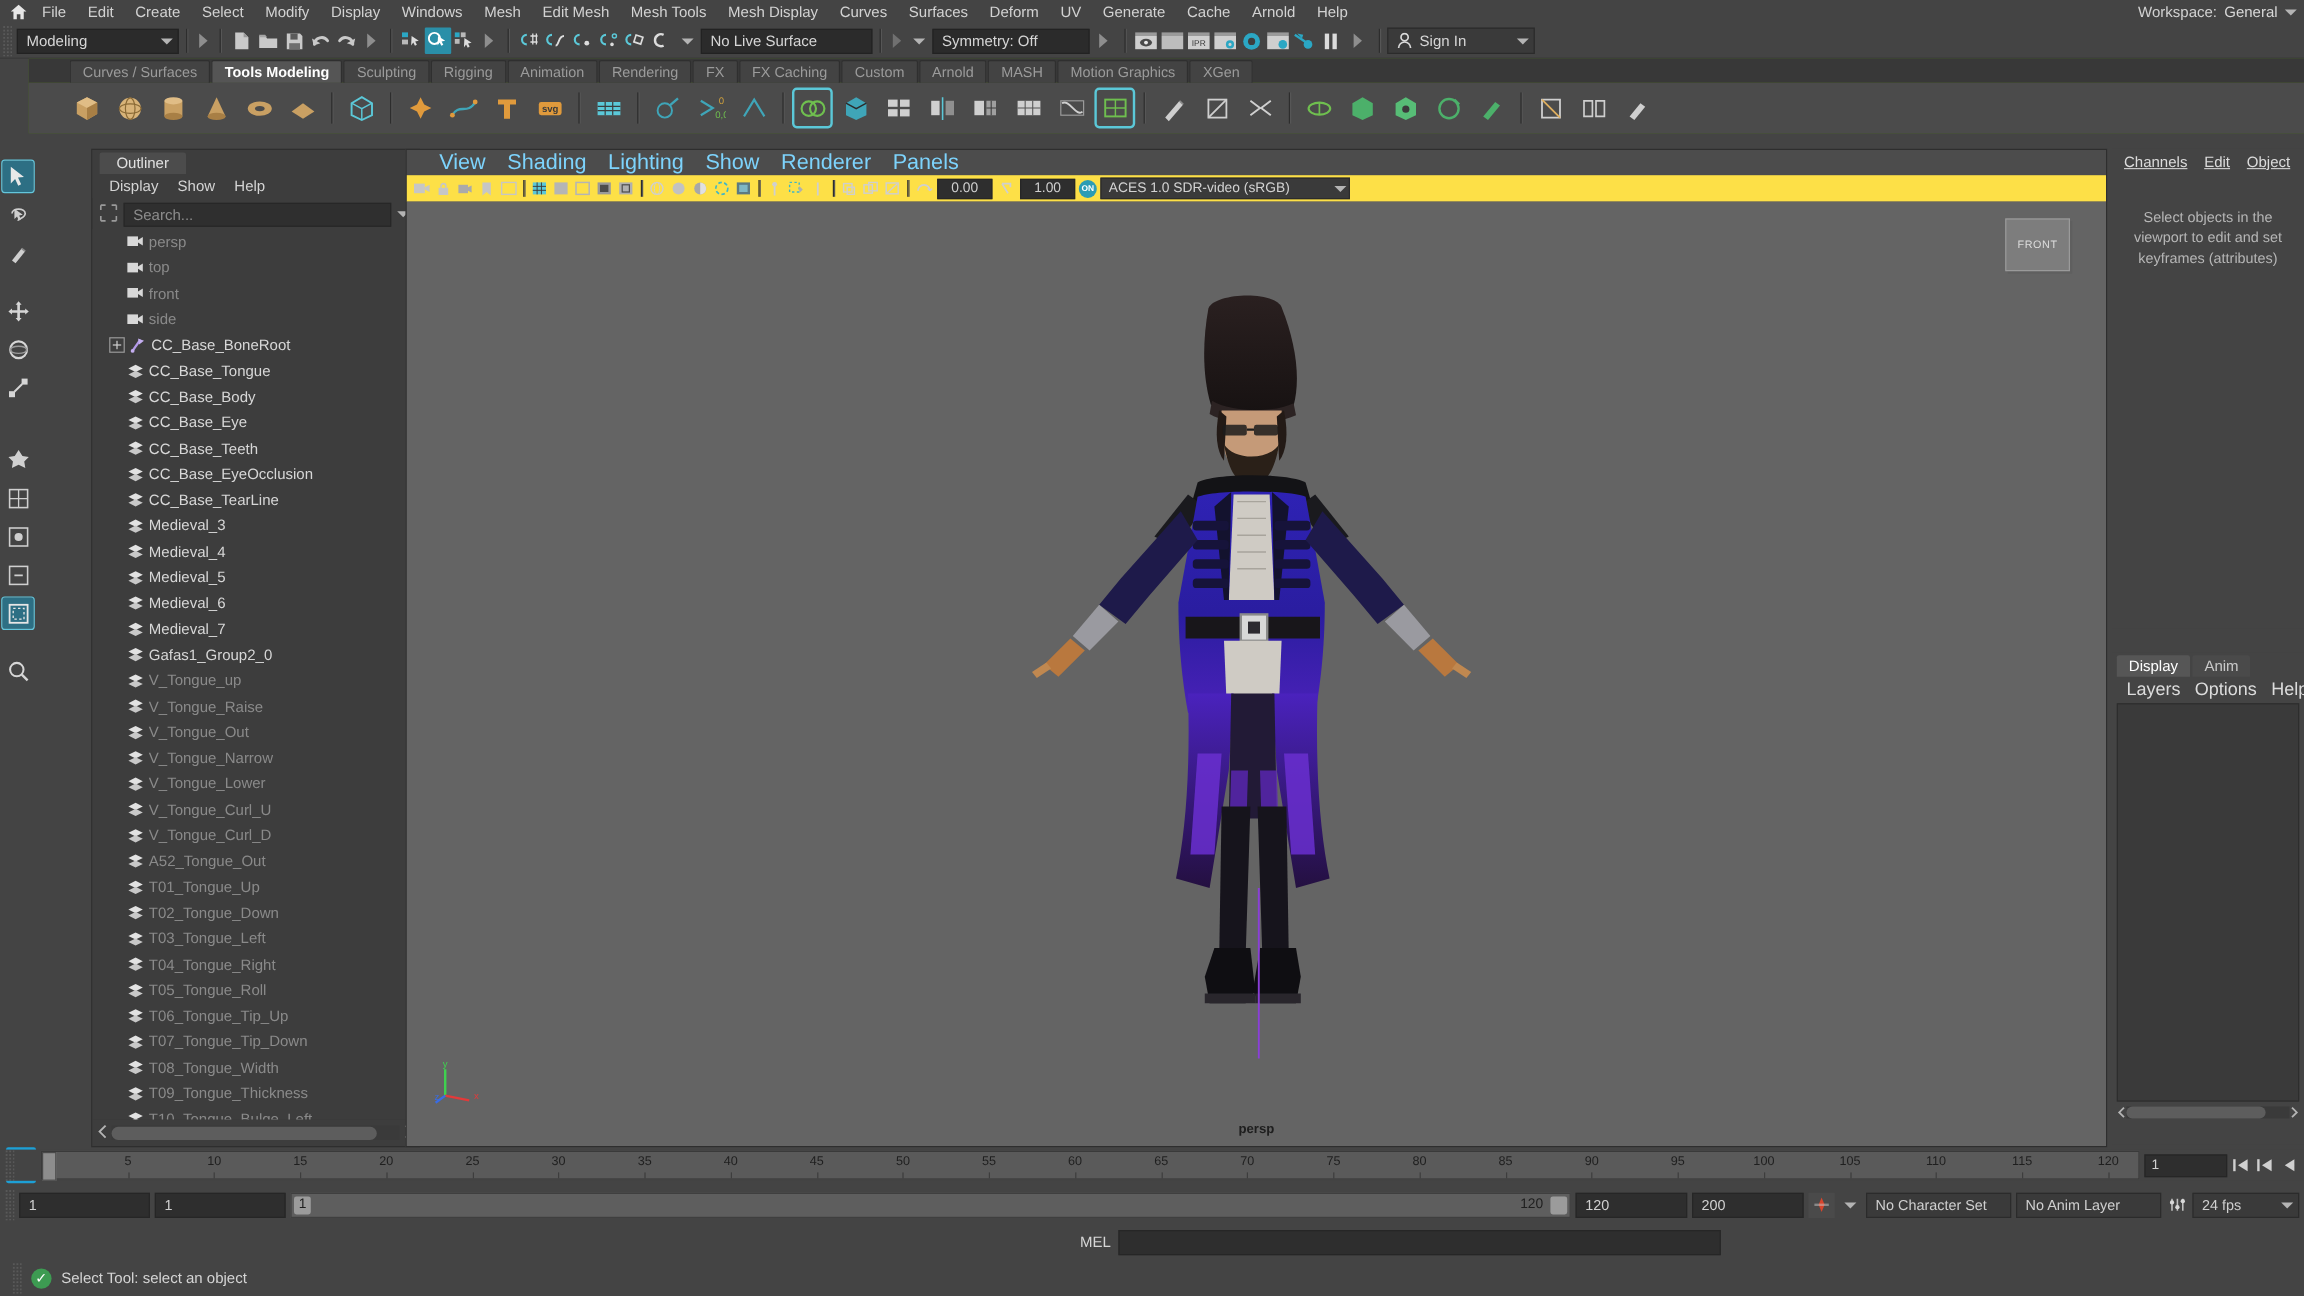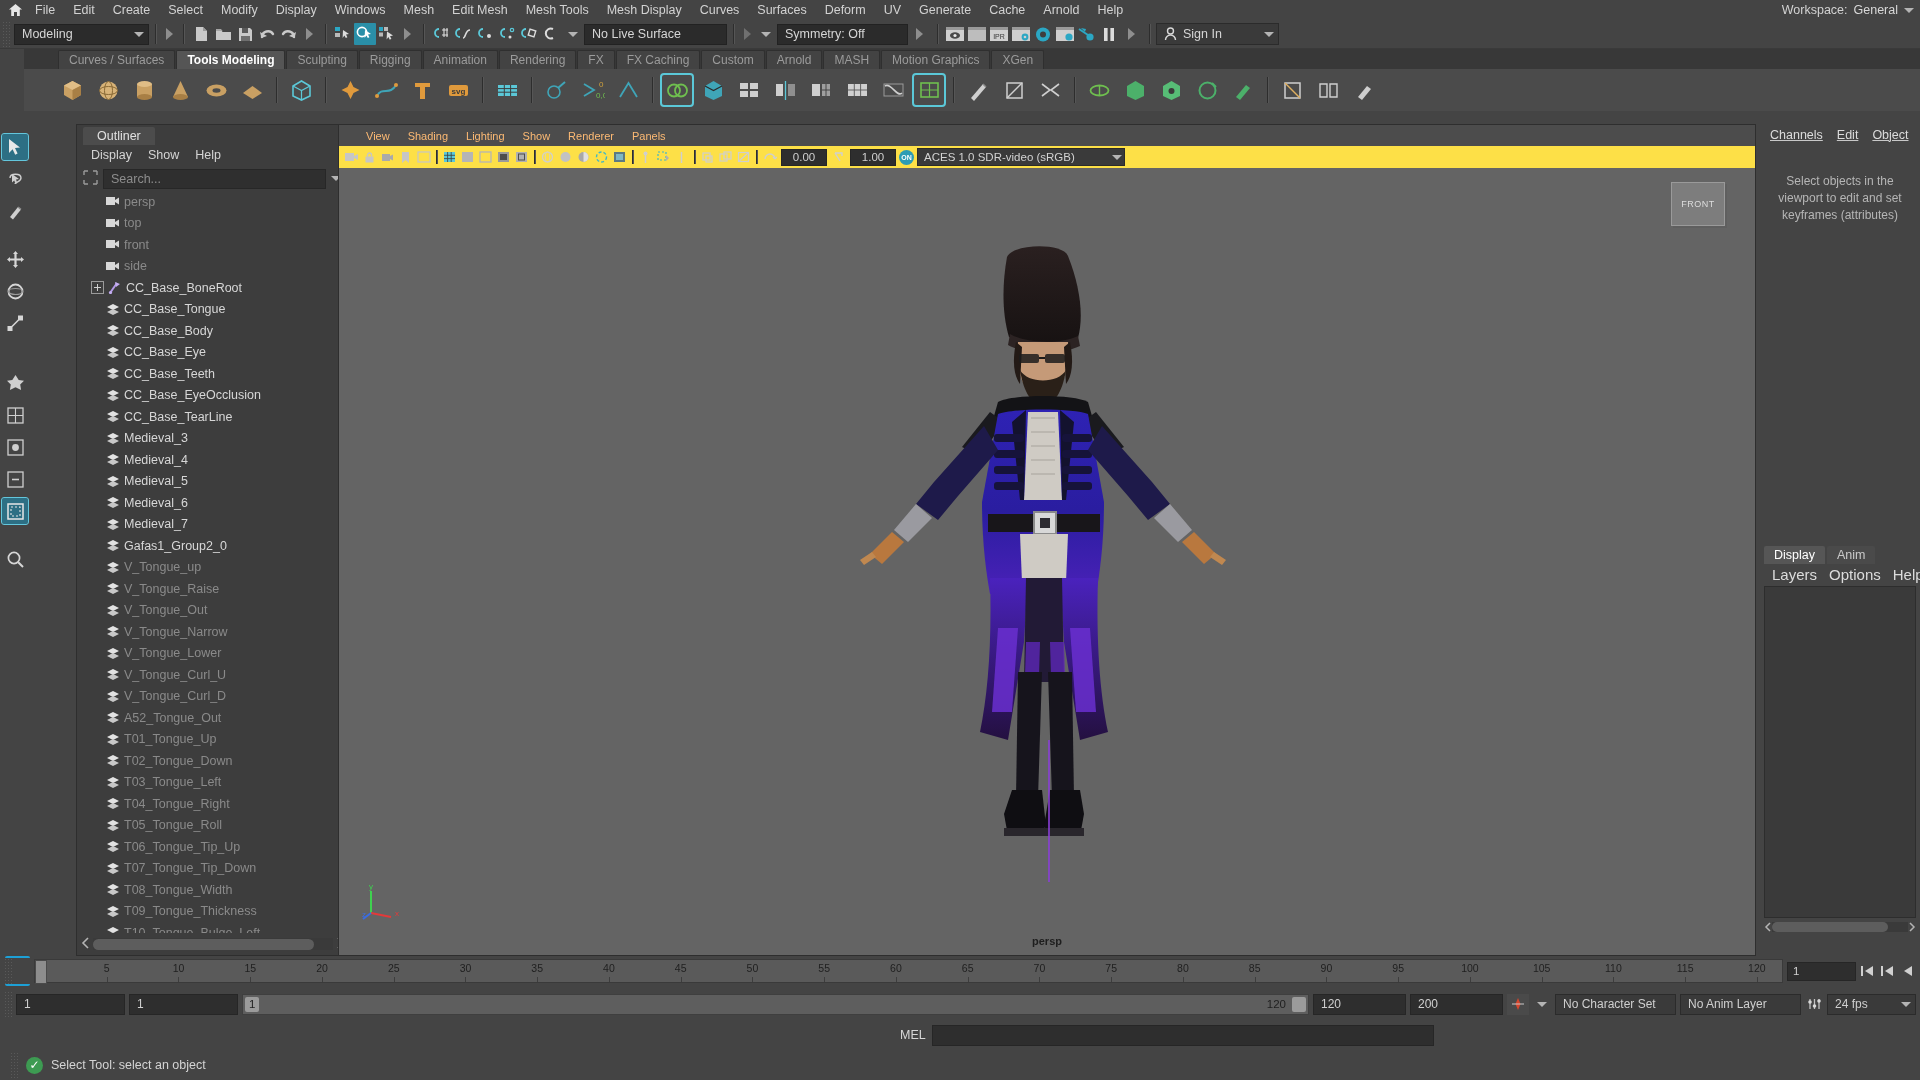--- a/index.html
+++ b/index.html
@@ -72,21 +72,21 @@
   .olRow.dim .lbl{color:#8a8a8a;}
   .olScroll{position:absolute;right:2px;top:2px;width:7px;height:175px;background:#5a5a5a;border-radius:4px;}
   .olBottom{height:22px;display:flex;align-items:center;background:#3d3d3d;padding:0 4px;}
   .hscrollTrack{flex:1;height:12px;background:#3a3a3a;display:flex;align-items:center;margin:0 3px;}
   .hscrollThumb{height:11px;width:92%;background:#5d5d5d;border-radius:6px;}
 
   
   .viewport{position:absolute;left:338px;top:124px;right:164px;height:830px;background:#4c4c4c;
             border:1px solid #2e2e2e;display:flex;flex-direction:column;}
   .vpMenu{height:21px;display:flex;align-items:center;padding-left:18px;background:#4c4c4c;}
-  .vpMenu span{padding:0 9px;font-size:11px;color:#fdba74;}
+  .vpMenu span{padding:0 9px;font-size:18px;color:#7dd3fc;}
   .vpTools{height:22px;display:flex;align-items:center;background:#fde047;padding-left:4px;gap:1px;}
   .vpb{width:17px;height:17px;display:flex;align-items:center;justify-content:center;}
   .numfield{height:15px;min-width:44px;background:#2e2e2e;border:1px solid #262626;color:#cfcfcf;
             font-size:11.5px;display:flex;align-items:center;justify-content:center;margin:0 2px;}
   .csfield{height:16px;flex:0 0 200px;background:#3a3a3a;border:1px solid #2b2b2b;display:flex;align-items:center;
            padding-left:6px;color:#d2d2d2;font-size:11.5px;margin-left:2px;}
   .onbadge{width:15px;height:15px;border-radius:50%;background:#2c9cb4;color:#fff;font-size:7px;
            display:flex;align-items:center;justify-content:center;font-weight:bold;}
   .vpCanvas{flex:1;position:relative;background:#646464;overflow:hidden;}
   .cube{position:absolute;right:30px;top:14px;width:52px;height:42px;background:#7d7d7d;

